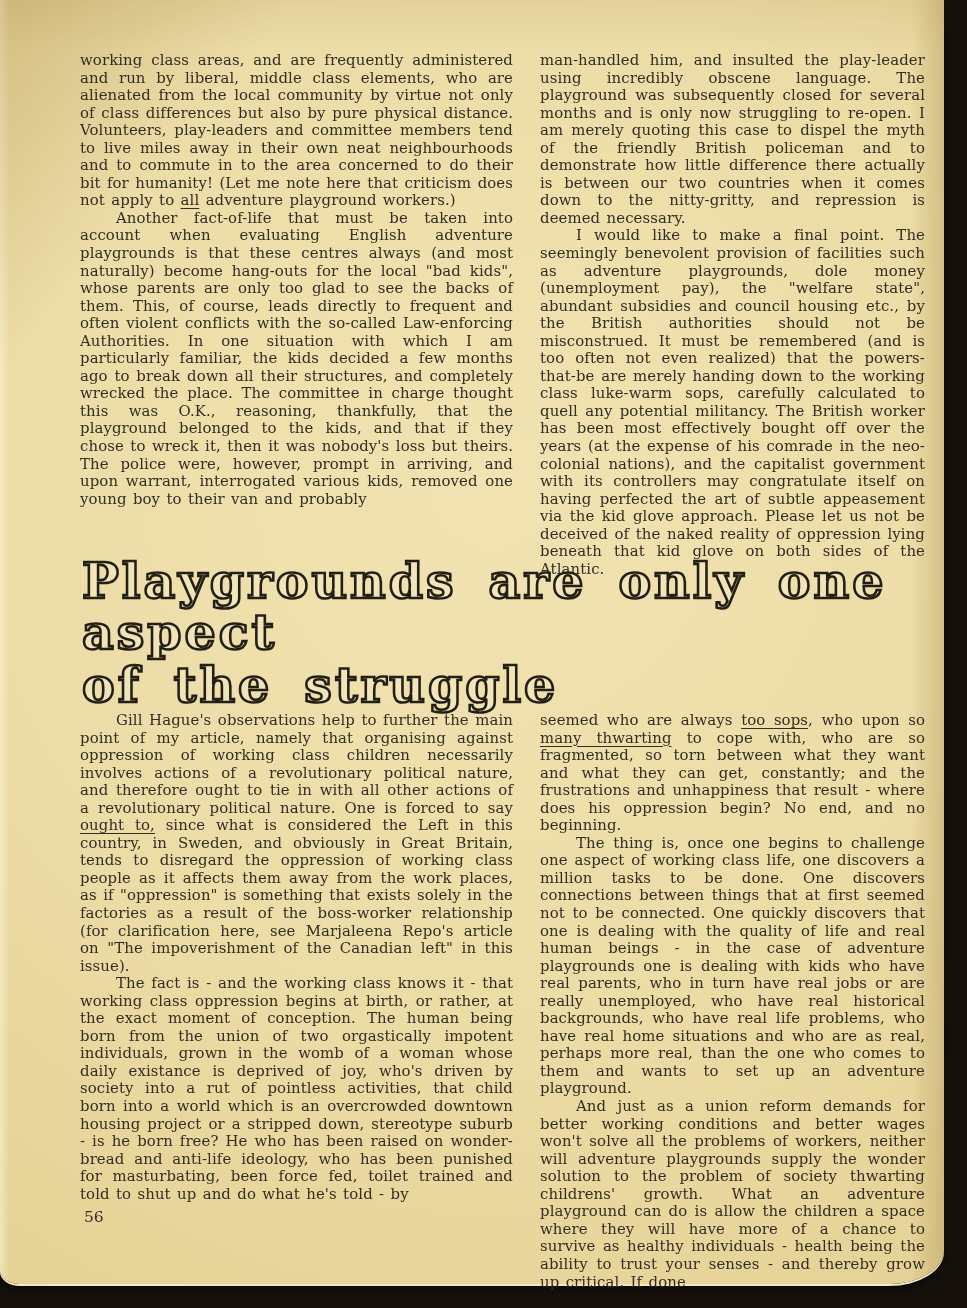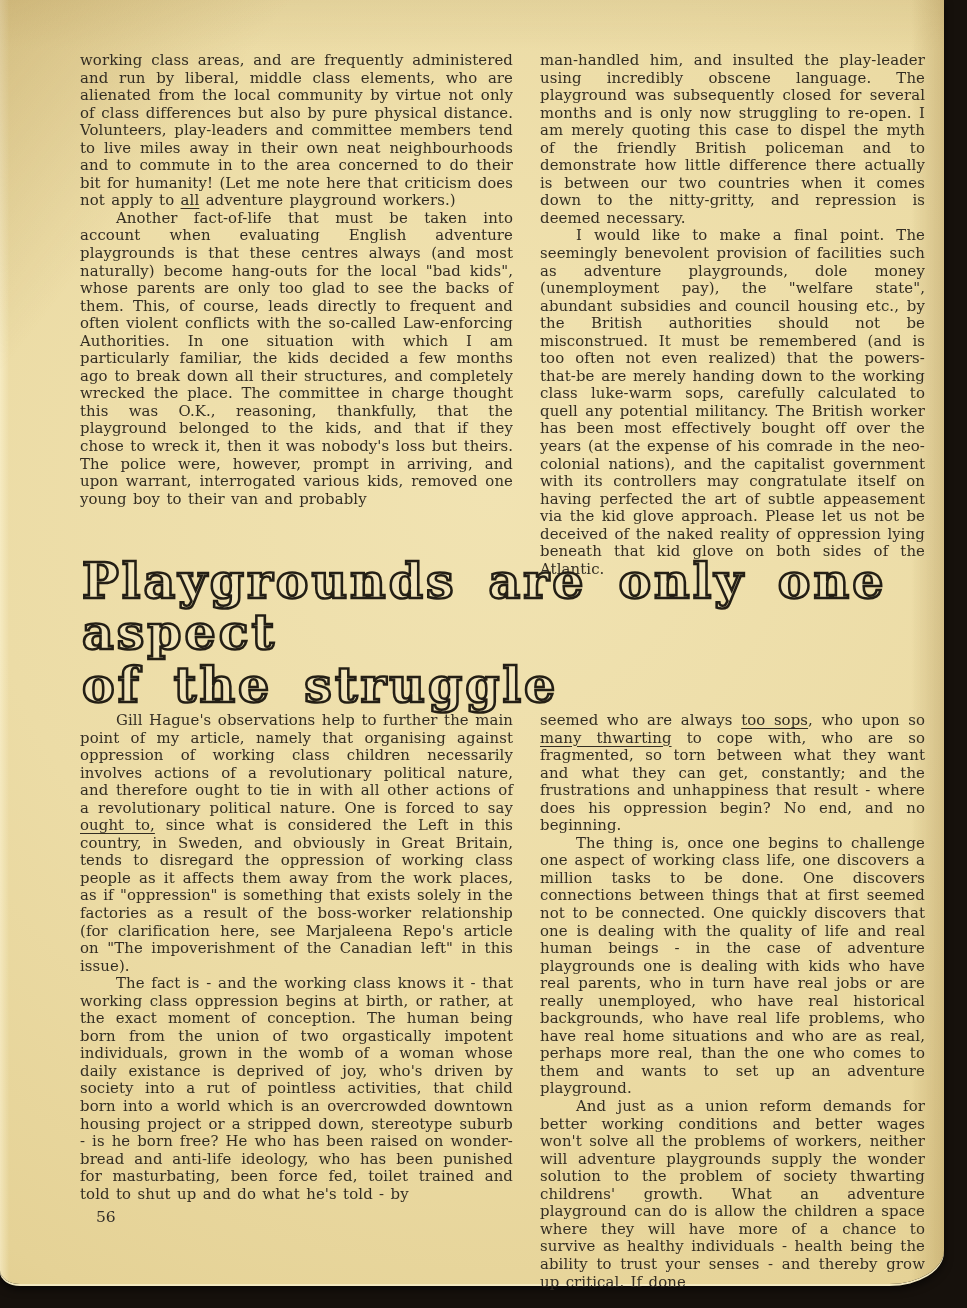--- a/index.html
+++ b/index.html
@@ -70,21 +70,21 @@
     font-size: 33px;
     letter-spacing: 1px;
     word-spacing: 4px;
     color: rgba(244,234,196,0.55);
     -webkit-text-stroke: 2.2px #241f15;
     text-align: right;
     white-space: nowrap;
   }
   .page-number {
     position: absolute; left: 84px; top: 1208px;
-    font-size: 15.5px; color: #35302a; margin-left: 12px;
+    font-size: 15.5px; color: #35302a;
   }
 </style>
 </head>
 <body>
 
 <div class="page">
 
   <section class="columns top">
     <div class="col left-col">
         <p class="para"><span>working class areas, and are frequently administered and run by liberal, middle class elements, who are alienated from the local community by virtue not only of class differences but also by pure physical distance. Volunteers, play-leaders and committee members tend to live miles away in their own neat neighbourhoods and to commute in to the area concerned to do their bit for humanity! (Let me note here that criticism does not apply to </span><span class="u">all</span><span> adventure playground workers.)</span></p>

